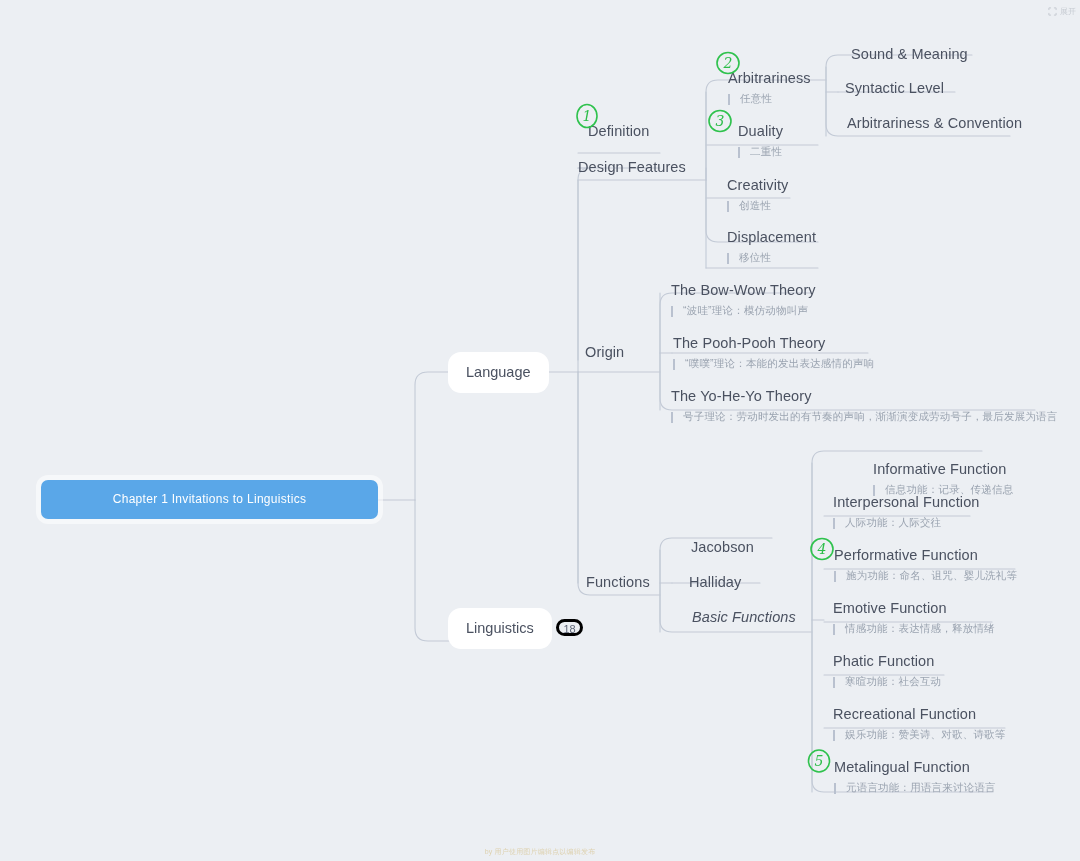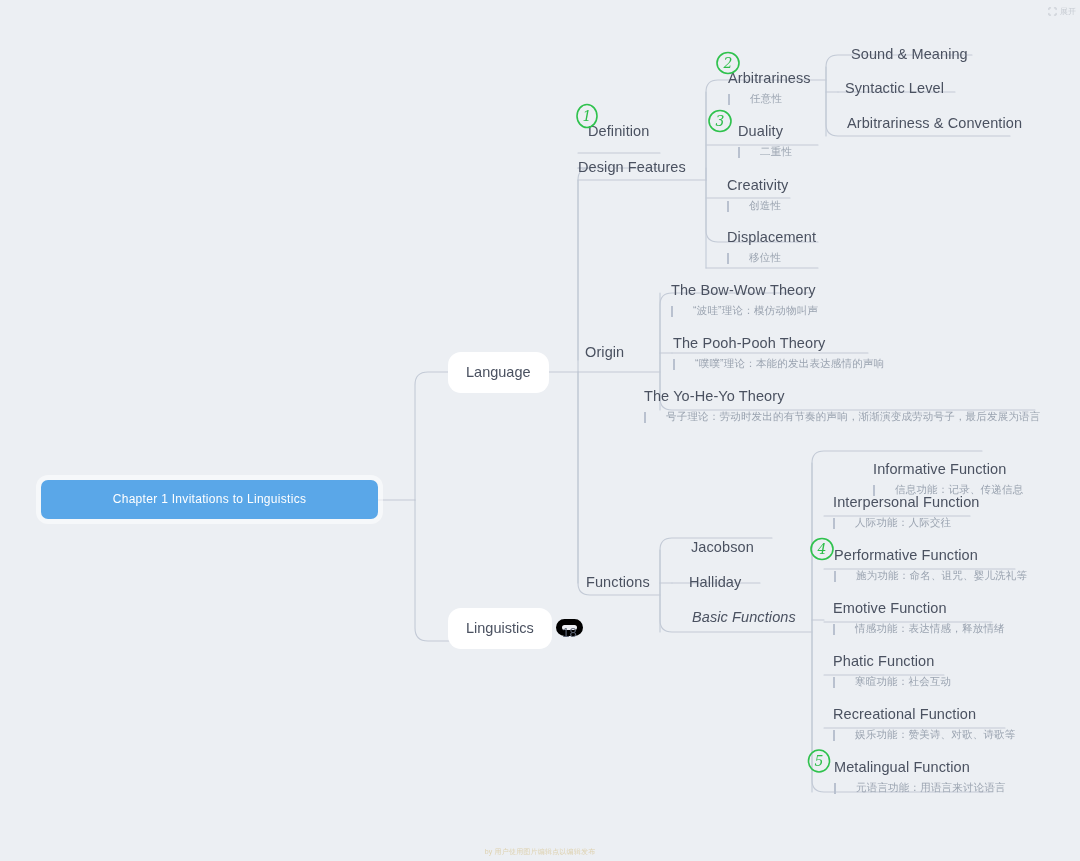--- a/index.html
+++ b/index.html
@@ -23,21 +23,21 @@
     font-size:14.5px;
     color:#4a5160;
     letter-spacing:.1px;
     line-height:1.1;
   }
   .zh {
     font-size:10.5px;
     color:#9aa3b0;
     line-height:1.1;
     margin-top:6px;
-    padding-left:22px;
+    padding-left:12px;
     position:relative;
     letter-spacing:.2px;
   }
   .zh:before {
     content:"";
     position:absolute;
     left:0; top:1px;
     width:2px; height:11px;
     background:#b9c1cf;
   }
@@ -74,23 +74,23 @@
     font-size:14.5px;
     color:#4a5160;
     padding:5px 11px;
     line-height:1.15;
   }
 
   
   .badge {
     position:absolute;
     width:27px; height:17px;
-    border:6px solid #000000;
+    border:3px solid #000000;
     border-radius:9px;
-    font-size:13px;
+    font-size:11px;
     color:#5c6475;
     text-align:center;
     line-height:15px;
     background:#eceff3;
   }
 
   
   .mark {
     position:absolute;
     width:26px; height:26px;
@@ -238,21 +238,21 @@
   <div class="node leaf" style="left:671px; top:283px;">
     <div class="en">The Bow-Wow Theory</div>
     <div class="zh">“波哇”理论：模仿动物叫声</div>
   </div>
 
   <div class="node leaf" style="left:673px; top:336px;">
     <div class="en">The Pooh-Pooh Theory</div>
     <div class="zh">“噗噗”理论：本能的发出表达感情的声响</div>
   </div>
 
-  <div class="node leaf" style="left:644px; top:389px;">
+  <div class="node leaf" style="left:671px; top:389px;">
     <div class="en">The Yo-He-Yo Theory</div>
     <div class="zh">号子理论：劳动时发出的有节奏的声响，渐渐演变成劳动号子，最后发展为语言</div>
   </div>
 
   <div class="node en" style="left:586px; top:575px;">Functions</div>
 
   <div class="node en" style="left:691px; top:540px;">Jacobson</div>
   <div class="node en" style="left:689px; top:575px;">Halliday</div>
   <div class="node en" style="left:692px; top:610px;font-style:italic;">Basic Functions</div>
 

